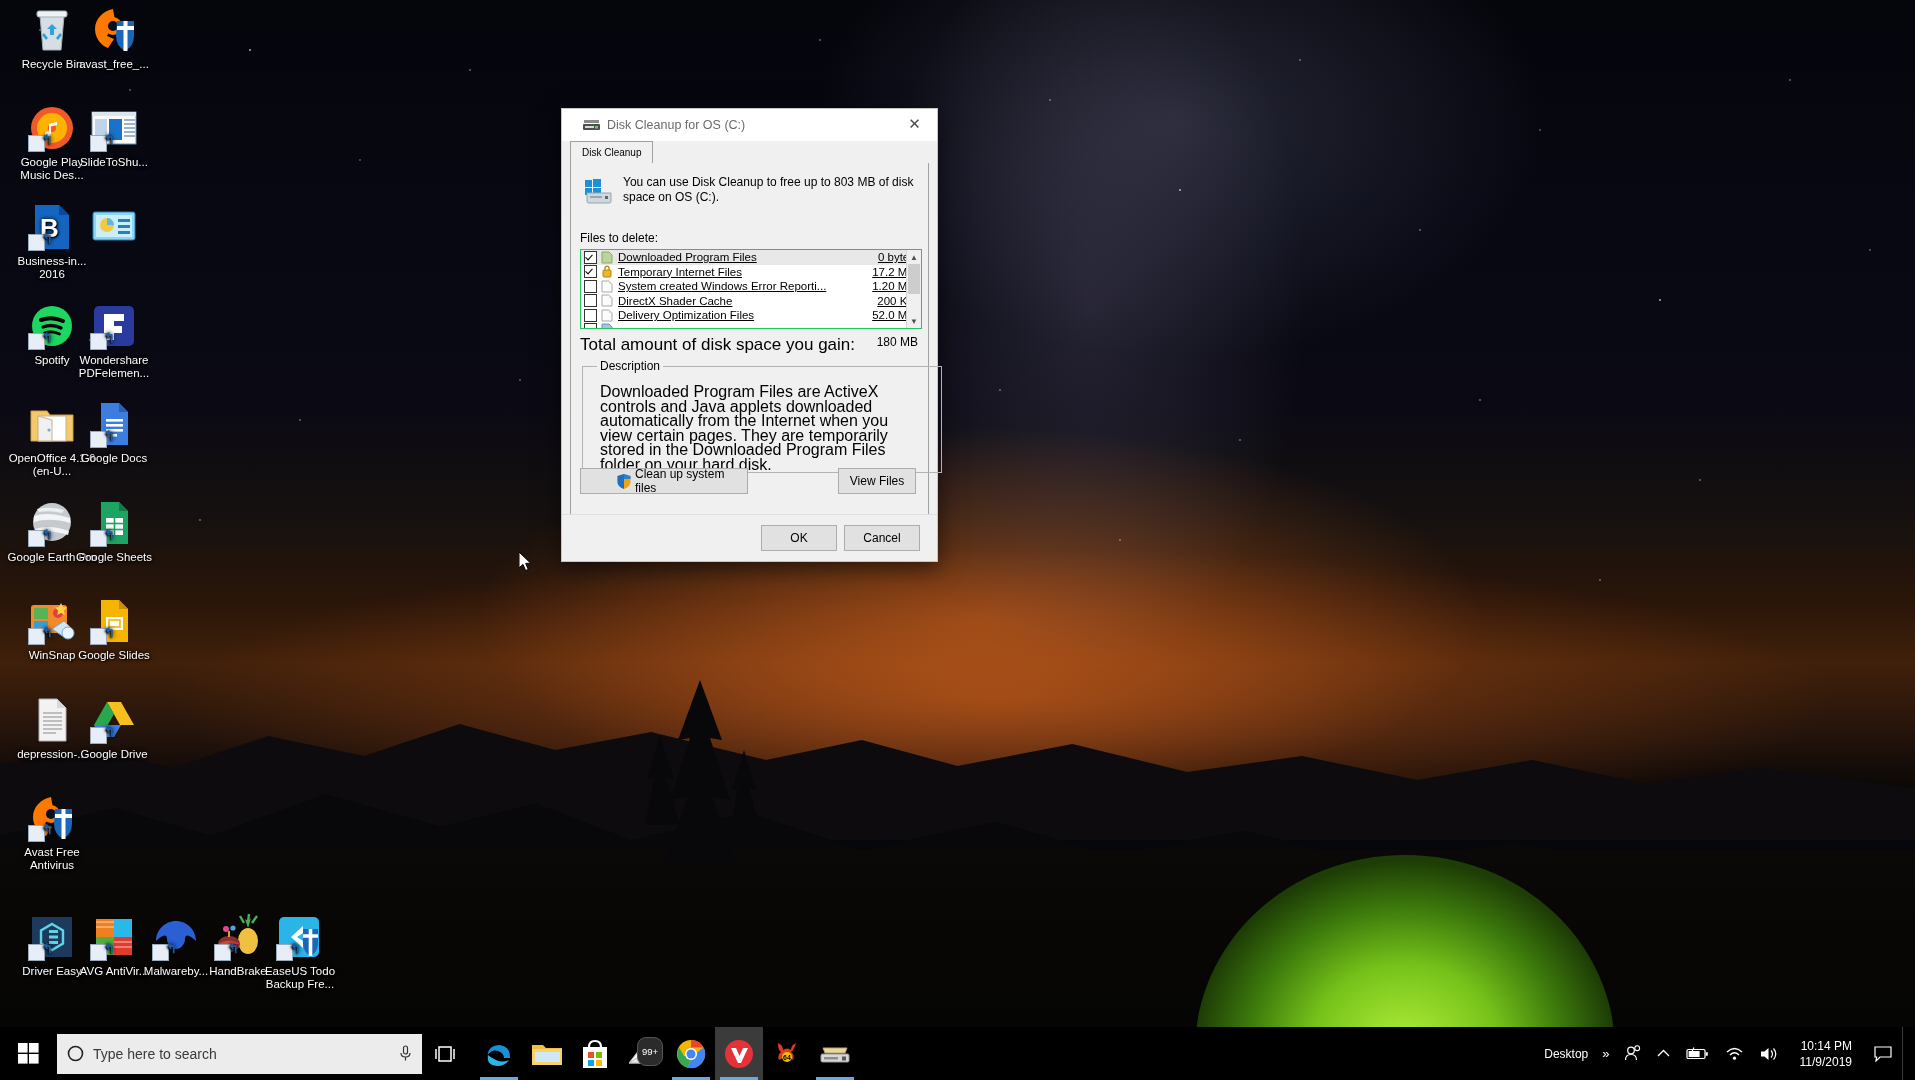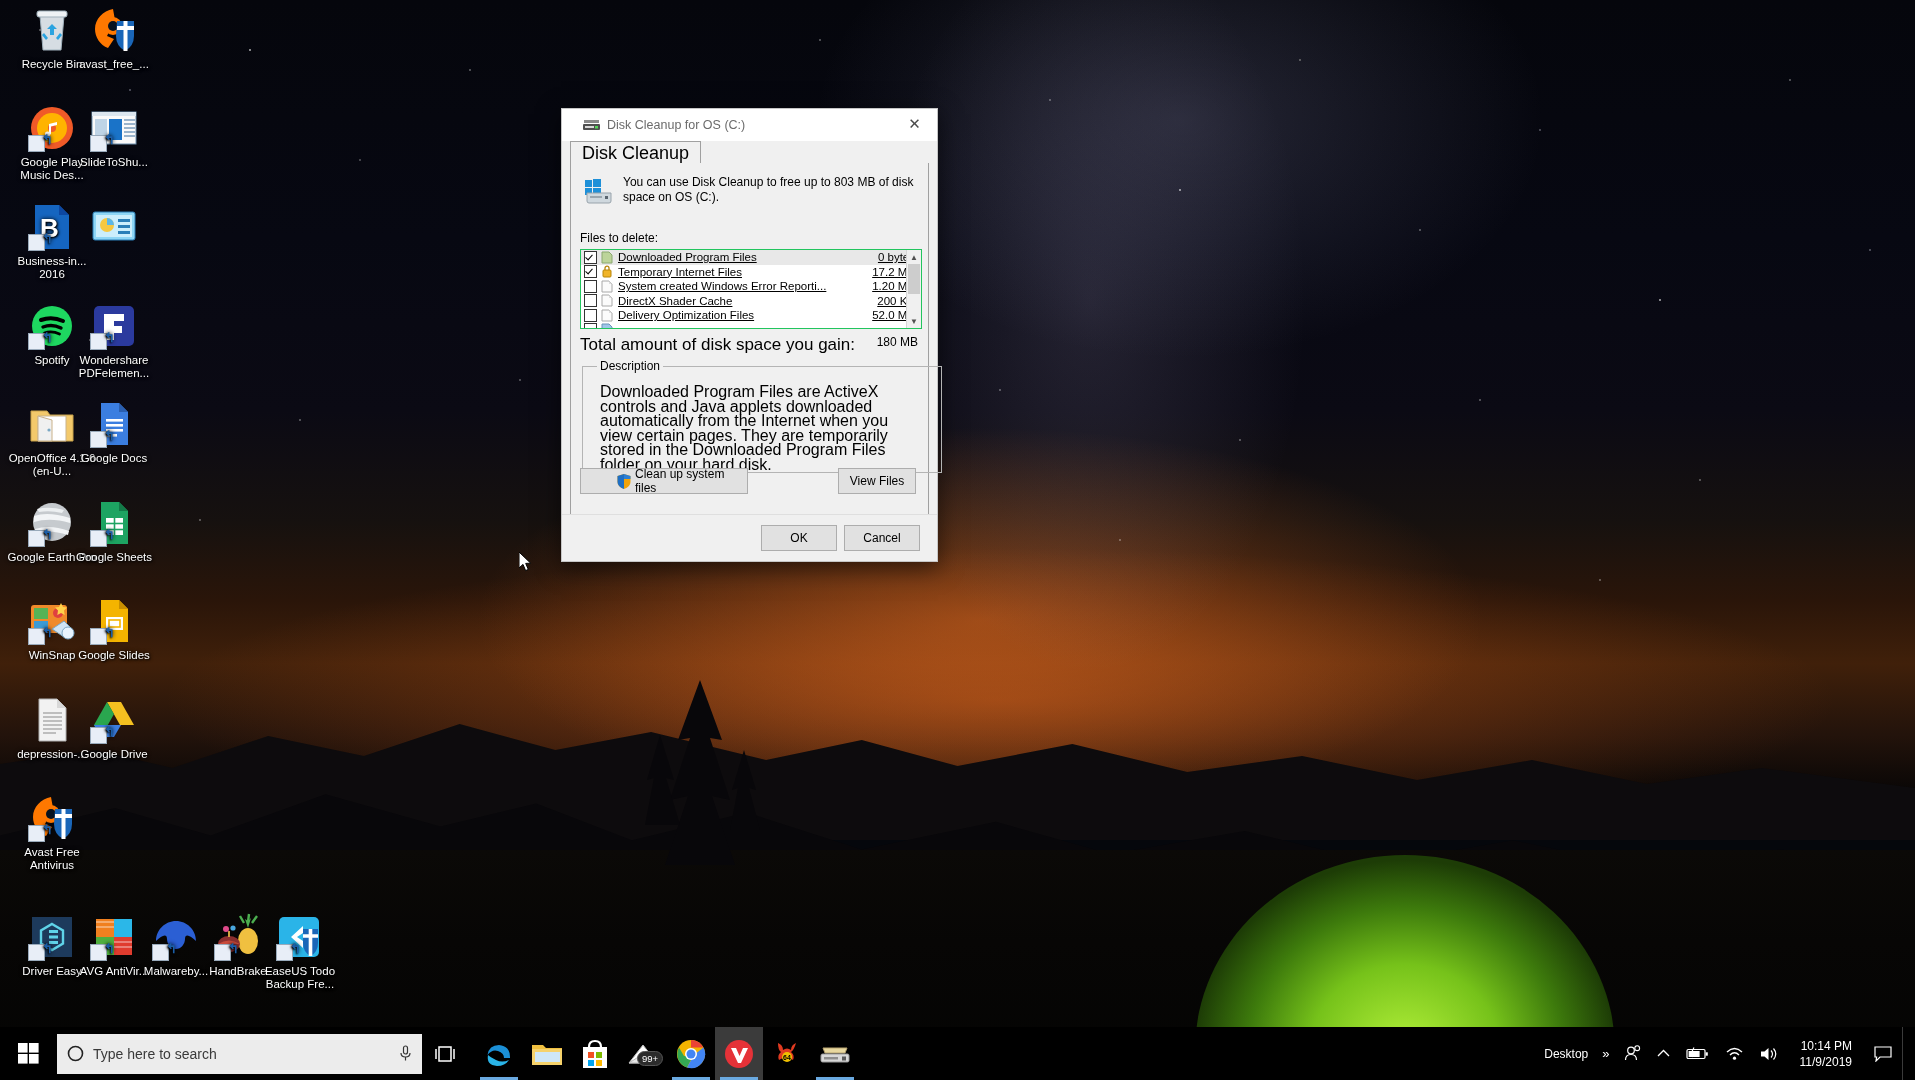--- a/index.html
+++ b/index.html
@@ -81,21 +81,21 @@
   #dialog{position:absolute;left:561px;top:108px;width:375px;height:452px;
     background:#f0f0f0;border:1px solid #c6c6c6;box-shadow:0 6px 22px rgba(0,0,0,.55);
     font-size:12px;color:#000;}
   #dlg-titlebar{height:32px;background:#fff;border-bottom:none;display:flex;align-items:center;padding-left:21px;}
   #dlg-title{font-size:12.5px;color:#6b6b6b;margin-left:7px;}
   #dlg-close{position:absolute;right:0;top:0;width:45px;height:30px;display:flex;align-items:center;justify-content:center;
     color:#4a4a4a;font-size:15px;cursor:default;}
   #dlg-body{position:absolute;left:0;top:32px;right:0;bottom:0;background:#f0f0f0;}
   .tabstrip{position:absolute;left:8px;top:0;right:8px;height:22px;border-bottom:1px solid #a0a0a0;}
   .tab{position:absolute;left:0;top:0;height:22px;padding:0 11px;line-height:22px;background:#f0f0f0;
-    border:1px solid #a0a0a0;border-bottom:1px solid #f0f0f0;font-size:18px;}
+    border:1px solid #a0a0a0;border-bottom:1px solid #f0f0f0;font-size:10px;}
   .panel{position:absolute;left:8px;top:22px;right:8px;bottom:8px;background:#f0f0f0;border:1px solid #a0a0a0;border-top:none;}
   .intro{position:absolute;left:10px;top:12px;right:12px;display:flex;gap:10px;}
   .drive-ico{width:32px;height:28px;position:relative;flex:none;margin-top:2px;}
   .intro-txt{font-size:12px;line-height:15px;color:#000;}
   .ftd-label{position:absolute;left:9px;top:68px;font-size:12px;}
   .listbox{position:absolute;left:9px;top:86px;width:340px;height:78px;background:#fff;border:1px solid #22c55e;overflow:hidden;text-decoration:underline;}
   .lrow{height:14.5px;display:flex;align-items:center;padding-left:3px;font-size:11.5px;position:relative;}
   .lrow.sel{background:#e8e8e8;}
   .cb{width:11px;height:11px;border:1px solid #333;background:#fff;flex:none;margin-right:4px;position:relative;}
   .cb.on:after{content:"";position:absolute;left:2px;top:1px;width:3px;height:6px;border:solid #000;border-width:0 1.4px 1.4px 0;transform:rotate(42deg);}
@@ -126,21 +126,21 @@
   #search-text{flex:1;font-size:14px;color:#3a3a3a;margin-left:9px;}
   #taskview{width:47px;height:53px;display:flex;align-items:center;justify-content:center;cursor:default;}
   .tbtn{width:48px;height:53px;display:flex;align-items:center;justify-content:center;position:relative;cursor:default;}
   .tbtn.active{background:#3b3b3b;}
   .underline{position:absolute;bottom:0;left:5px;right:5px;height:3px;background:#6aa9e0;}
   #tray{position:absolute;right:0;bottom:0;height:53px;display:flex;align-items:center;color:#fff;font-size:12px;}
   .tray-i{padding:0 8px;height:43px;display:flex;align-items:center;justify-content:center;cursor:default;}
   #clock{display:flex;flex-direction:column;align-items:flex-end;justify-content:center;height:53px;padding:0 12px;line-height:16px;font-size:12px;cursor:default;}
   #showdesk{width:12px;height:53px;border-left:1px solid #3a3a3a;}
   .badge{position:absolute;right:4px;bottom:14px;background:#2b2b2b;color:#fff;border-radius:9px;
-    font-size:9.5px;padding:1px 4px;border:1px solid #555;}
+    font-size:9.5px;padding:8px 4px;border:1px solid #555;}
 </style>
 </head>
 <body>
 
 <div id="wallpaper">
   <div class="sky"></div>
   <div class="stars"></div>
   <div class="ridge ridge1"></div>
   <div class="ridge ridge2"></div>
   <div class="ground"></div>

